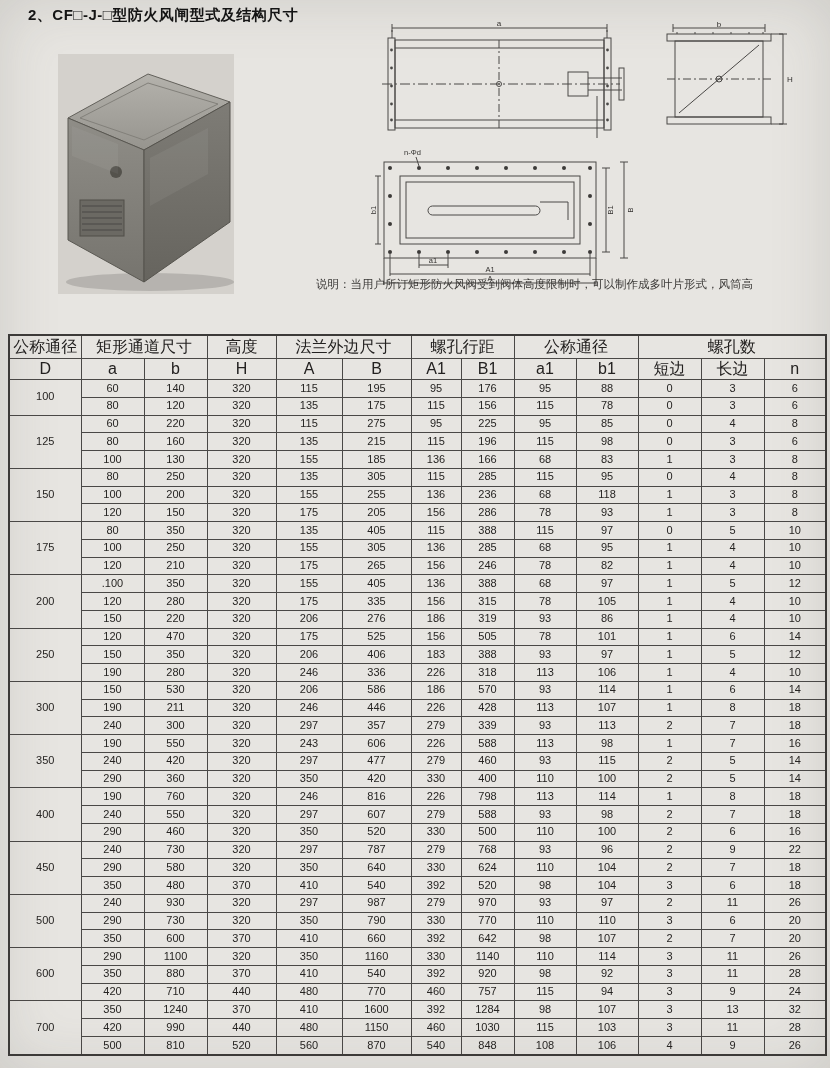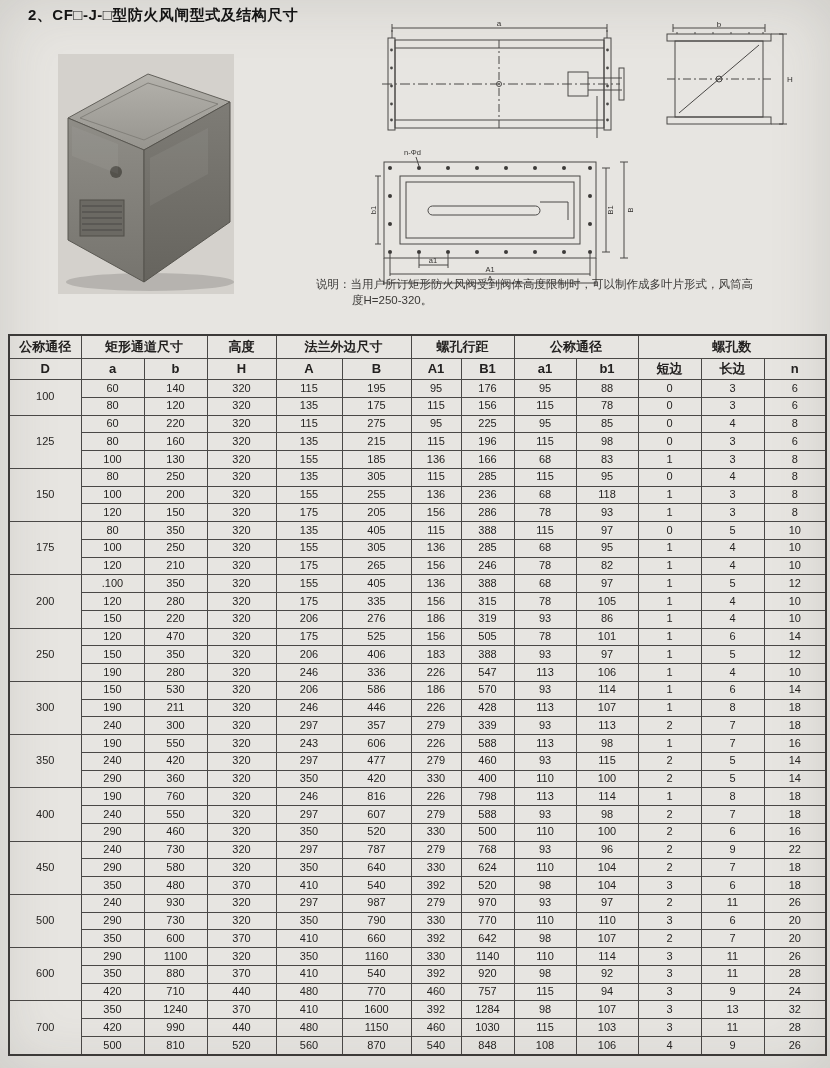--- a/index.html
+++ b/index.html
@@ -14,21 +14,21 @@
   .side{left:645px;top:20px;}
   .front{left:370px;top:146px;}
   .note{position:absolute;left:316px;top:276px;width:512px;font-size:11.5px;
         line-height:16px;color:#3a3836;}
   .note .indent{display:block;padding-left:36px;}
   table.spec{position:absolute;left:8px;top:334px;width:817px;height:722px;
         border-collapse:collapse;table-layout:fixed;font-size:11px;color:#262422;
         border:2px solid #3c3a38;}
   table.spec th,table.spec td{border:1px solid #4a4846;text-align:center;vertical-align:middle;
         padding:0;font-weight:normal;line-height:1.05;white-space:nowrap;overflow:hidden;}
-  table.spec thead th{font-size:13px;color:#232120;font-weight:bold;}
+  table.spec thead th{font-size:16px;color:#232120;}
   table.spec thead tr.grp-row th{height:22px;}
   table.spec thead tr.sub-row th{height:20px;}
   svg line,svg rect.ln,svg polygon.ln,svg circle.ln,svg path.ln{stroke:#4a4846;stroke-width:1;fill:none;}
   svg text{font-family:"Liberation Sans","DejaVu Sans",sans-serif;fill:#33312f;}
 </style>
 </head>
 <body>
 
 <div class="page">
 
@@ -182,21 +182,20 @@
     <line x1="20" y1="128" x2="220" y2="128"></line>
     <text x="120" y="126" font-size="7.5" text-anchor="middle">A1</text>
     <line x1="14" y1="112" x2="14" y2="139"></line>
       <line x1="226" y1="112" x2="226" y2="139"></line>
     <line x1="14" y1="137" x2="226" y2="137"></line>
     <text x="120" y="135" font-size="7.5" text-anchor="middle">A</text>
   </svg>
 
   <div class="note">
     <span>说明：</span><span>当用户所订矩形防火风阀受到阀体高度限制时，可以制作成多叶片形式，风筒高</span>
-    <span class="indent">度H=250-320。</span>
   </div>
 
   <table class="spec">
     <colgroup>
       <col style="width:72px">
         <col style="width:63px">
         <col style="width:63px">
         <col style="width:69px">
       <col style="width:66px">
         <col style="width:69px">
@@ -465,21 +464,21 @@
           <td>5</td>
           <td>12</td>
         </tr>
         <tr>
           <td>190</td>
           <td>280</td>
           <td>320</td>
           <td>246</td>
           <td>336</td>
           <td>226</td>
-          <td>547</td>
+          <td>318</td>
           <td>113</td>
           <td>106</td>
           <td>1</td>
           <td>4</td>
           <td>10</td>
         </tr>
         <tr>
           <td rowspan="3">300</td>
           <td>150</td>
           <td>530</td>

